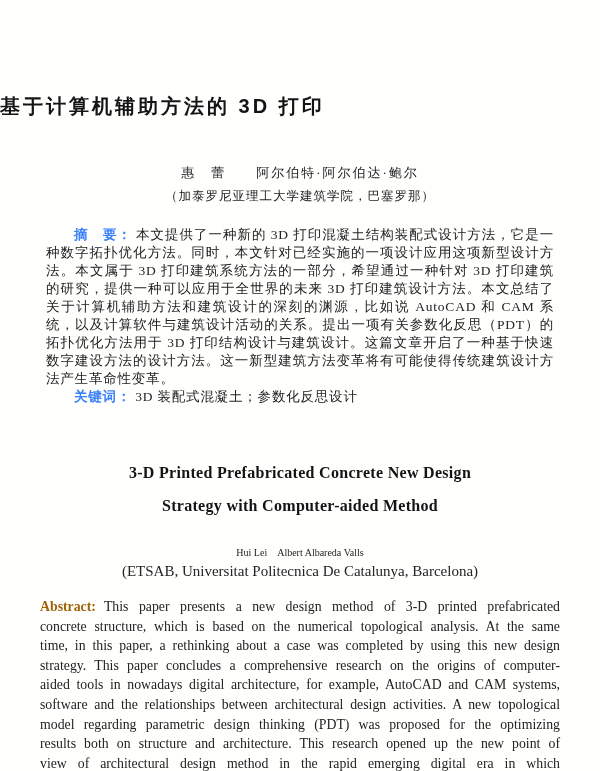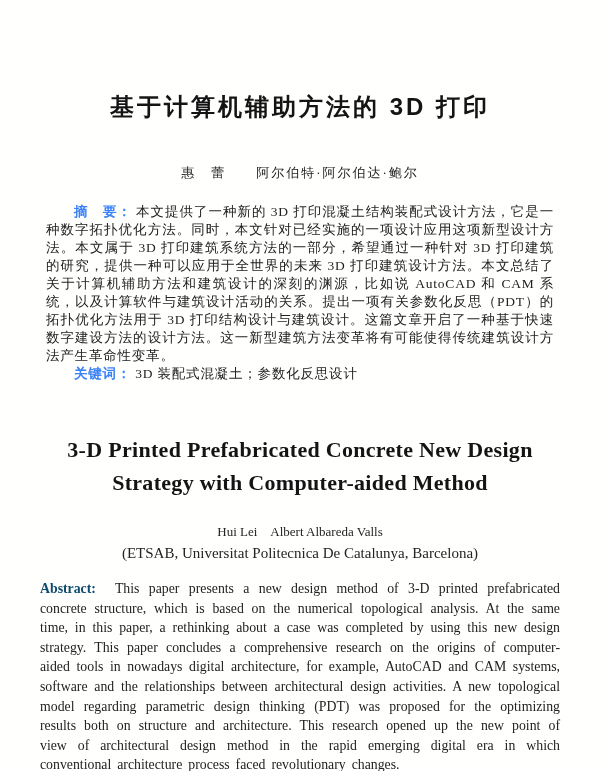--- a/index.html
+++ b/index.html
@@ -13,24 +13,23 @@
     height: 771px;
     background: #fffffe;
     color: #1f1f1f;
     overflow: hidden;
     font-family: "Liberation Serif", serif;
   }
 
   
   .zh-title {
     padding-top: 90px;
-    text-align: center;
     font-family: "Liberation Sans", sans-serif;
     font-weight: 700;
-    font-size: 24px;
+    font-size: 20px;
     line-height: 33px;
     letter-spacing: 3px;
     color: #141414;
   }
   .zh-authors {
     margin-top: 41px;
     text-align: center;
     font-size: 13px;
     letter-spacing: 2px;
     color: #222;
@@ -64,62 +63,63 @@
     margin-right: 4px;
     margin-left: 28px;
   }
 
   
   .en-title {
     margin-top: 50px;
     text-align: center;
     font-family: "Liberation Serif", serif;
     font-weight: 700;
-    font-size: 22px;
+    font-size: 16px;
     line-height: 33px;
     letter-spacing: 0.3px;
     color: #141414;
   }
   .en-authors {
     margin-top: 25px;
     text-align: center;
-    font-size: 13px;
+    font-size: 10px;
     color: #242424;
   }
   .en-affiliation {
     margin-top: 5px;
     text-align: center;
     font-size: 15px;
     color: #242424;
   }
   .en-abstract {
     margin: 17px 40px 0 40px;
     font-size: 13.8px;
     line-height: 19.6px;
     text-align: justify;
     word-spacing: 2.5px;
     color: #222;
   }
   .en-label {
     font-weight: 700;
-    color: #0c4a6e;
-    margin-right: 19px;
+    color: #a16207;
+    margin-right: 8px;
     font-family: Liberation Serif, serif;
   }
 </style>
 </head>
 <body>
 
 <div class="page">
 
   <div class="zh-title">
     <div>基于计算机辅助方法的 3D 打印</div>
   </div>
 
   <div class="zh-authors">惠　蕾　　阿尔伯特·阿尔伯达·鲍尔</div>
+  <div class="zh-affiliation">（加泰罗尼亚理工大学建筑学院，巴塞罗那）</div>
 
   <p class="zh-abstract"><span class="zh-label">摘　要：</span><span>本文提供了一种新的 3D 打印混凝土结构装配式设计方法，它是一种数字拓扑优化方法。同时，本文针对已经实施的一项设计应用这项新型设计方法。本文属于 3D 打印建筑系统方法的一部分，希望通过一种针对 3D 打印建筑的研究，提供一种可以应用于全世界的未来 3D 打印建筑设计方法。本文总结了关于计算机辅助方法和建筑设计的深刻的渊源，比如说 AutoCAD 和 CAM 系统，以及计算软件与建筑设计活动的关系。提出一项有关参数化反思（PDT）的拓扑优化方法用于 3D 打印结构设计与建筑设计。这篇文章开启了一种基于快速数字建设方法的设计方法。这一新型建筑方法变革将有可能使得传统建筑设计方法产生革命性变革。</span></p>
 
   <p class="zh-keywords"><span class="zh-label">关键词：</span><span>3D 装配式混凝土；参数化反思设计</span></p>
 
   <div class="en-title">
     <div>3-D Printed Prefabricated Concrete New Design</div>
     <div>Strategy with Computer-aided Method</div>
   </div>
 

